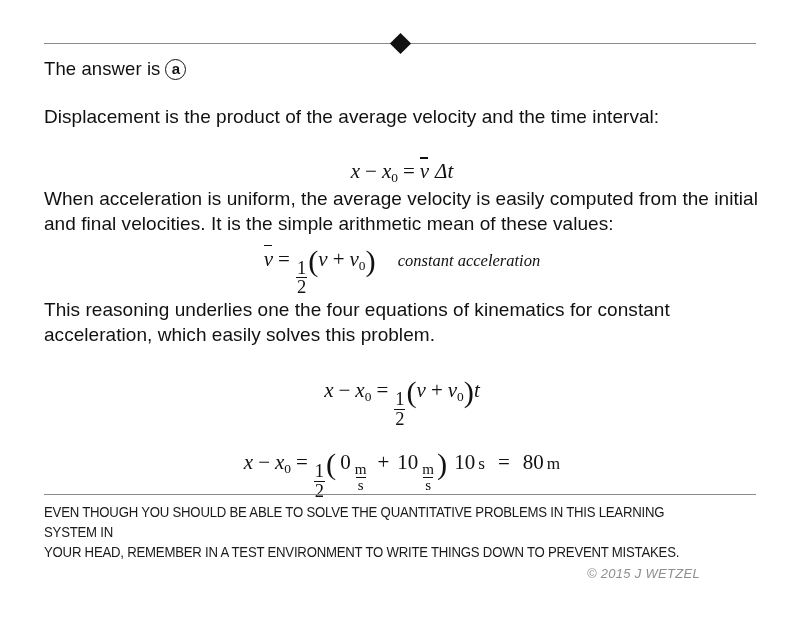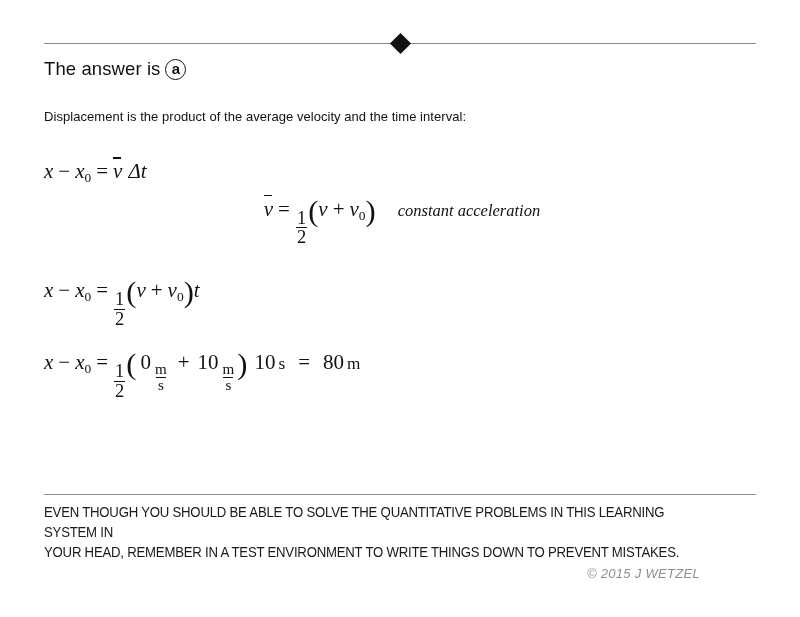--- a/index.html
+++ b/index.html
@@ -77,32 +77,32 @@
     border-radius: 50%;
     font-size: 15px;
     font-weight: bold;
     margin-left: 5px;
     box-sizing: border-box;
     line-height: 1;
     padding-bottom: 1px;
   }
 
   p.para {
-    font-size: 13px;
+    font-size: 19px;
     line-height: 25px;
     letter-spacing: 0.05px;
     margin: 0;
   }
   .p1 { margin-bottom: 0; }
 
   
   .math {
     font-family: "Liberation Serif", serif;
     font-size: 21px;
-    text-align: left;
+    text-align: center;
     white-space: nowrap;
   }
   .mi { font-style: italic; }
   .mn { font-style: normal; }
   .op { font-style: normal; padding: 0 5px; }
   .sub {
     font-size: 0.64em;
     vertical-align: -0.28em;
     font-style: normal;
   }
@@ -220,28 +220,30 @@
       <span>The answer is</span>
       <span class="answer-circle">a</span>
     </div>
 
     <p class="para p1">Displacement is the product of the average velocity and the time interval:</p>
 
     <div class="math eq1">
       <span class="mi">x</span><span class="op">−</span><span class="mi">x</span><span class="sub">0</span><span class="op">=</span><span class="mi vbar">v</span><span class="mi" style="padding-left:6px">Δt</span>
     </div>
 
+    <p class="para p2">When acceleration is uniform, the average velocity is easily computed from the initial and final velocities.  It is the simple arithmetic mean of these values:</p>
 
     <div class="math eq2">
       <span class="mi vbar">v</span><span class="op">=</span><span class="frac">
           <span class="num">1</span>
           <span class="den">2</span>
         </span><span class="bigparen">(</span><span class="mi">v</span><span class="op">+</span><span class="mi">v</span><span class="sub">0</span><span class="bigparen">)</span><span class="note">constant acceleration</span>
     </div>
 
+    <p class="para p3">This reasoning underlies one the four equations of kinematics for constant acceleration, which easily solves this problem.</p>
 
     <div class="math eq3">
       <span class="mi">x</span><span class="op">−</span><span class="mi">x</span><span class="sub">0</span><span class="op">=</span><span class="frac">
           <span class="num">1</span>
           <span class="den">2</span>
         </span><span class="bigparen">(</span><span class="mi">v</span><span class="op">+</span><span class="mi">v</span><span class="sub">0</span><span class="bigparen">)</span><span class="mi">t</span>
     </div>
 
     <div class="math eq4">
       <span class="mi">x</span><span class="op">−</span><span class="mi">x</span><span class="sub">0</span><span class="op">=</span><span class="frac">

